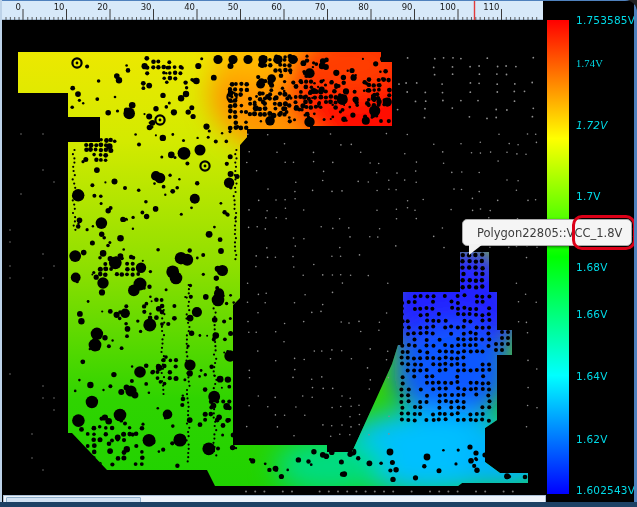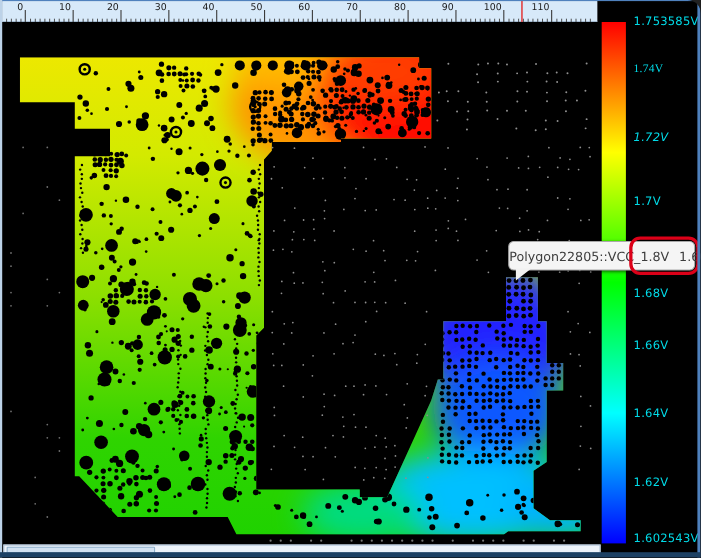--- a/index.html
+++ b/index.html
@@ -33,21 +33,21 @@
   .scale-label{
     position:absolute;left:576px;transform:translateY(-50%);
     font-size:10.5px;letter-spacing:.2px;z-index:4;white-space:nowrap;
   }
 
   
   #tooltip{
     position:absolute;left:462px;top:219px;width:170px;height:27px;z-index:7;
     background:#f5f5f5;border:1px solid #a9a9a9;border-radius:5px;
     box-shadow:0 1px 3px rgba(0,0,0,.55);
-    display:flex;align-items:center;padding-left:0;box-sizing:border-box;
+    display:flex;align-items:center;padding-left:14px;box-sizing:border-box;
     font-size:11.5px;color:#3c3c3c;white-space:nowrap;
   }
   #tooltip .tt-val{margin-left:9px;}
   #tooltip-tail{
     position:absolute;left:6px;bottom:-10px;width:0;height:0;
     border-top:11px solid #f2f2f2;border-right:14px solid transparent;
   }
   #annotation{
     position:absolute;left:572px;top:215px;width:64px;height:35px;z-index:8;
     border:3.5px solid #dc0018;border-radius:10px;box-sizing:border-box;
@@ -1789,21 +1789,21 @@
         <text x="497.5" y="8.5" text-anchor="end" font-size="8.5" fill="#1a1a1a">110</text>
         <line x1="472.5" y1="0" x2="472.5" y2="19" stroke="#e23b3b" stroke-width="1.4"></line>
       </svg>
     </div>
 
   <div id="scale-bar"></div>
   <div id="scale-labels">
       <div class="scale-label" style="color: rgb(0, 219, 232); top: 20px;">1.753585V</div>
       <div class="scale-label" style="color: rgb(0, 219, 232); top: 62.6324px; font-family: Liberation Serif, serif;">1.74V</div>
       <div class="scale-label" style="color: rgb(0, 219, 232); top: 125.396px; font-style: italic;">1.72V</div>
-      <div class="scale-label" style="color: rgb(0, 219, 232); top: 183px;">1.7V</div>
+      <div class="scale-label" style="color: rgb(0, 219, 232); top: 196px;">1.7V</div>
       <div class="scale-label" style="color: rgb(0, 219, 232); top: 267px; text-align: center;">1.68V</div>
       <div class="scale-label" style="color: rgb(0, 219, 232); top: 313.688px;">1.66V</div>
       <div class="scale-label" style="color: rgb(0, 219, 232); top: 376.452px;">1.64V</div>
       <div class="scale-label" style="color: rgb(0, 219, 232); top: 439.216px; text-align: center;">1.62V</div>
       <div class="scale-label" style="color: rgb(0, 219, 232); top: 490px;">1.602543V</div>
     </div>
 
   <div id="tooltip">
     <span>Polygon22805::VCC_1.8V</span>
     <span class="tt-val">1.60439V</span>

